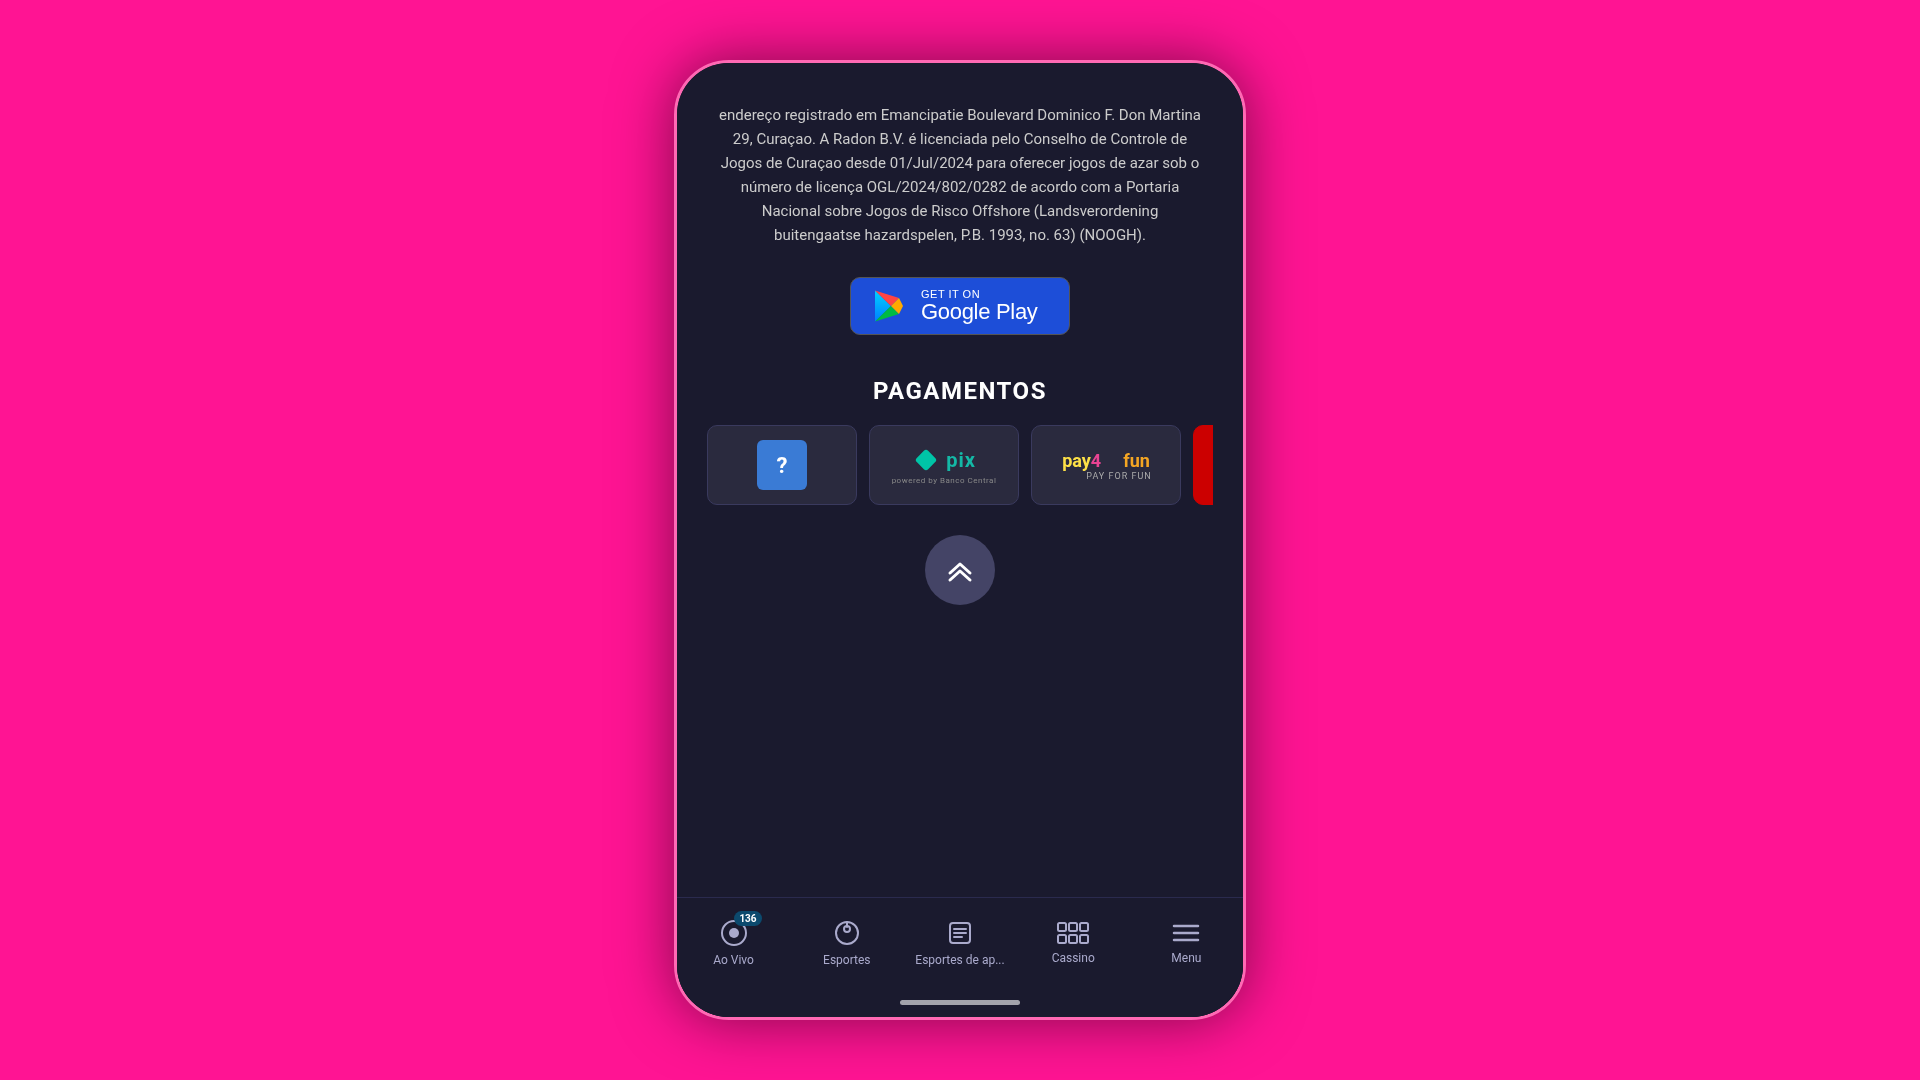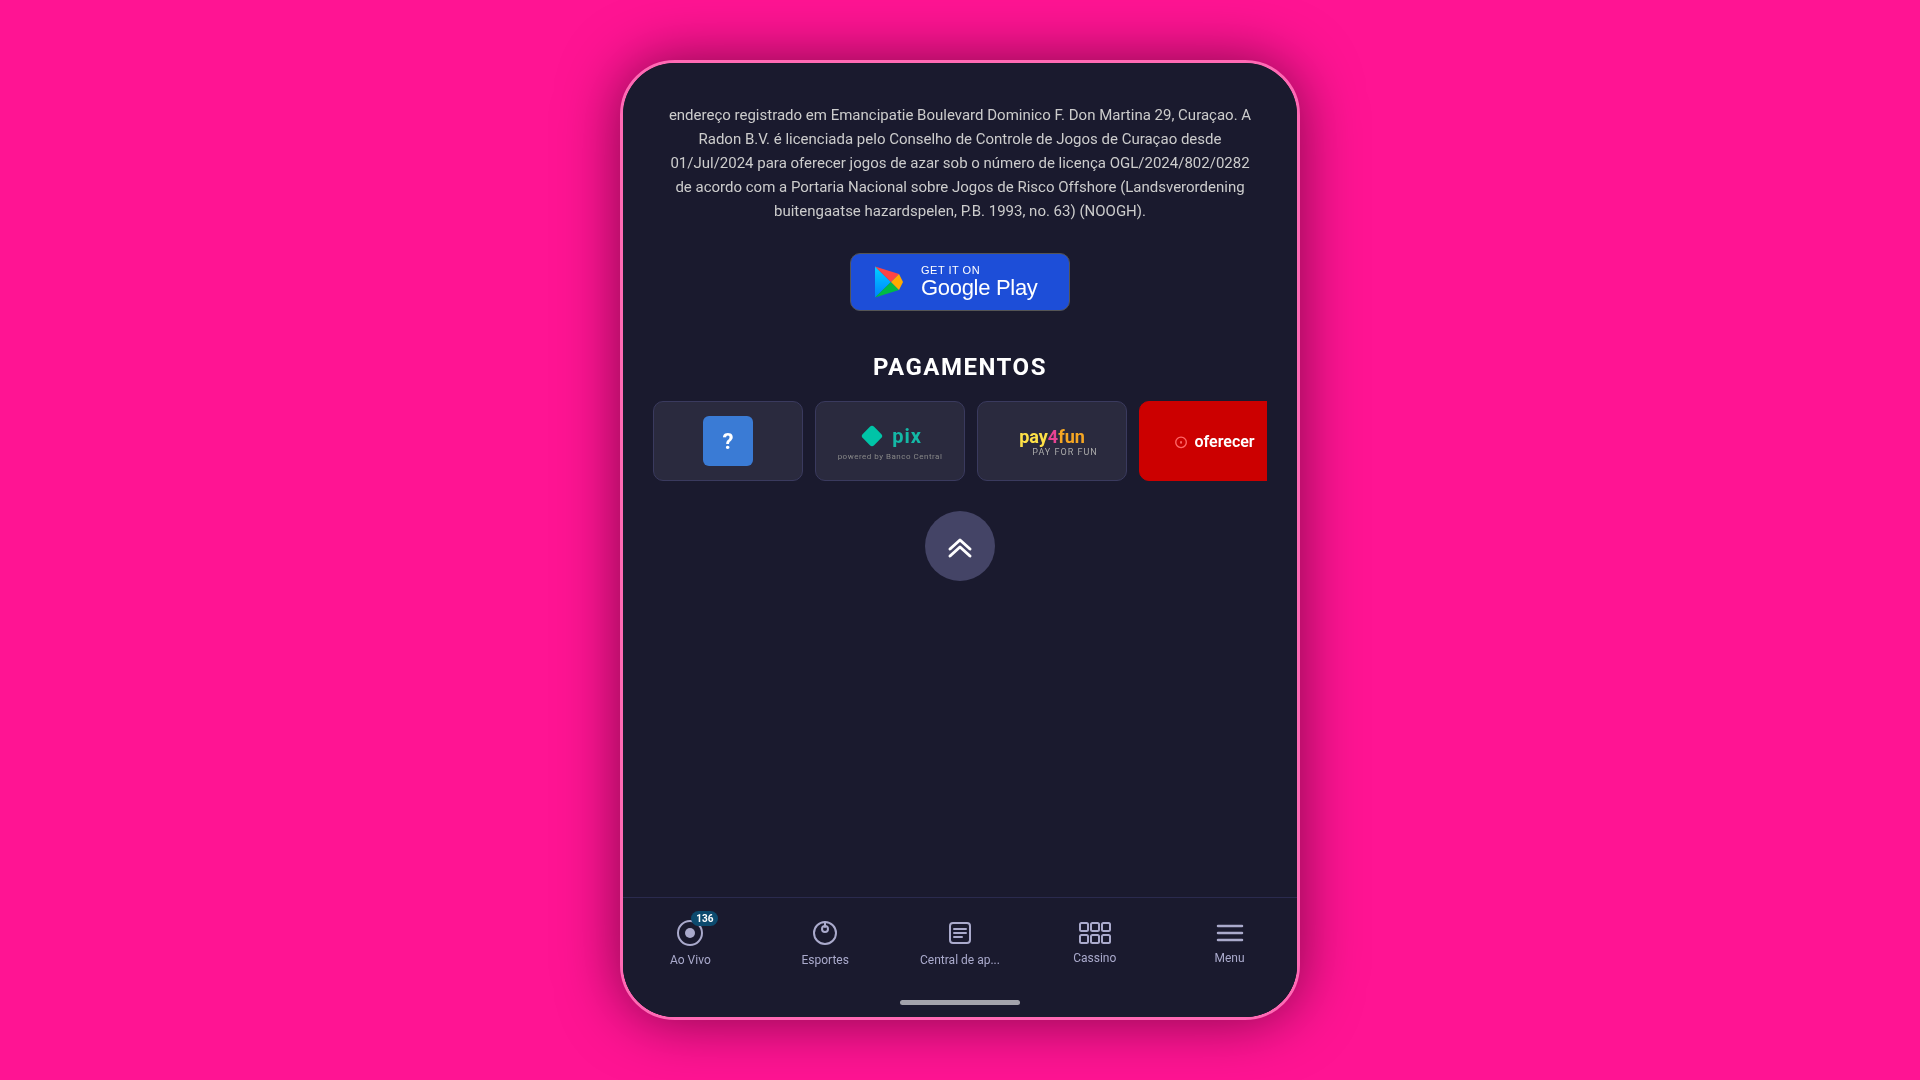--- a/index.html
+++ b/index.html
@@ -9,21 +9,21 @@
       height: 1080px;
       background-color: #FF1493;
       display: flex;
       align-items: center;
       justify-content: center;
       font-family: -apple-system, BlinkMacSystemFont, 'Segoe UI', Roboto, sans-serif;
       overflow: hidden;
     }
 
     .phone-frame {
-      width: 680px;
+      width: 572px;
       height: 960px;
       background: #1a1a2e;
       border-radius: 55px;
       border: 3px solid #FF69B4;
       position: relative;
       overflow: hidden;
       display: flex;
       flex-direction: column;
       box-shadow: 0 0 60px rgba(0,0,0,0.5);
     }
@@ -170,21 +170,21 @@
       text-align: center;
     }
 
     .pay4fun-main {
       font-size: 18px;
       font-weight: 700;
     }
 
     .pay-part { color: #fde047; }
     .num-part { color: #e84393; }
-    .fun-part { color: #f5a623; }
+    .fun-part { color: #f5a623; padding-left: 22px; }
 
     .pay4fun-sub {
       color: #aaaaaa;
       font-size: 9px;
       letter-spacing: 1px;
       text-transform: uppercase;
       margin-left: 26px;
     }
 
     .bradesco-card {
@@ -399,21 +399,21 @@
 
       <div class="nav-item">
         <div class="nav-icon-wrapper">
           <svg width="28" height="28" viewBox="0 0 28 28">
             <rect x="4" y="4" width="20" height="20" rx="3" fill="none" stroke="#aaaacc" stroke-width="2"></rect>
             <line x1="8" y1="10" x2="20" y2="10" stroke="#aaaacc" stroke-width="2" stroke-linecap="round"></line>
             <line x1="8" y1="14" x2="20" y2="14" stroke="#aaaacc" stroke-width="2" stroke-linecap="round"></line>
             <line x1="8" y1="18" x2="16" y2="18" stroke="#aaaacc" stroke-width="2" stroke-linecap="round"></line>
           </svg>
         </div>
-        <span class="nav-label">Central de ap...</span>
+        <span class="nav-label">Esportes de ap...</span>
       </div>
 
       <div class="nav-item">
         <div class="nav-icon-wrapper">
           <svg width="32" height="24" viewBox="0 0 32 24">
             <rect x="1" y="2" width="8" height="8" rx="1.5" fill="none" stroke="#aaaacc" stroke-width="2"></rect>
             <rect x="12" y="2" width="8" height="8" rx="1.5" fill="none" stroke="#aaaacc" stroke-width="2"></rect>
             <rect x="23" y="2" width="8" height="8" rx="1.5" fill="none" stroke="#aaaacc" stroke-width="2"></rect>
             <rect x="1" y="14" width="8" height="8" rx="1.5" fill="none" stroke="#aaaacc" stroke-width="2"></rect>
             <rect x="12" y="14" width="8" height="8" rx="1.5" fill="none" stroke="#aaaacc" stroke-width="2"></rect>

